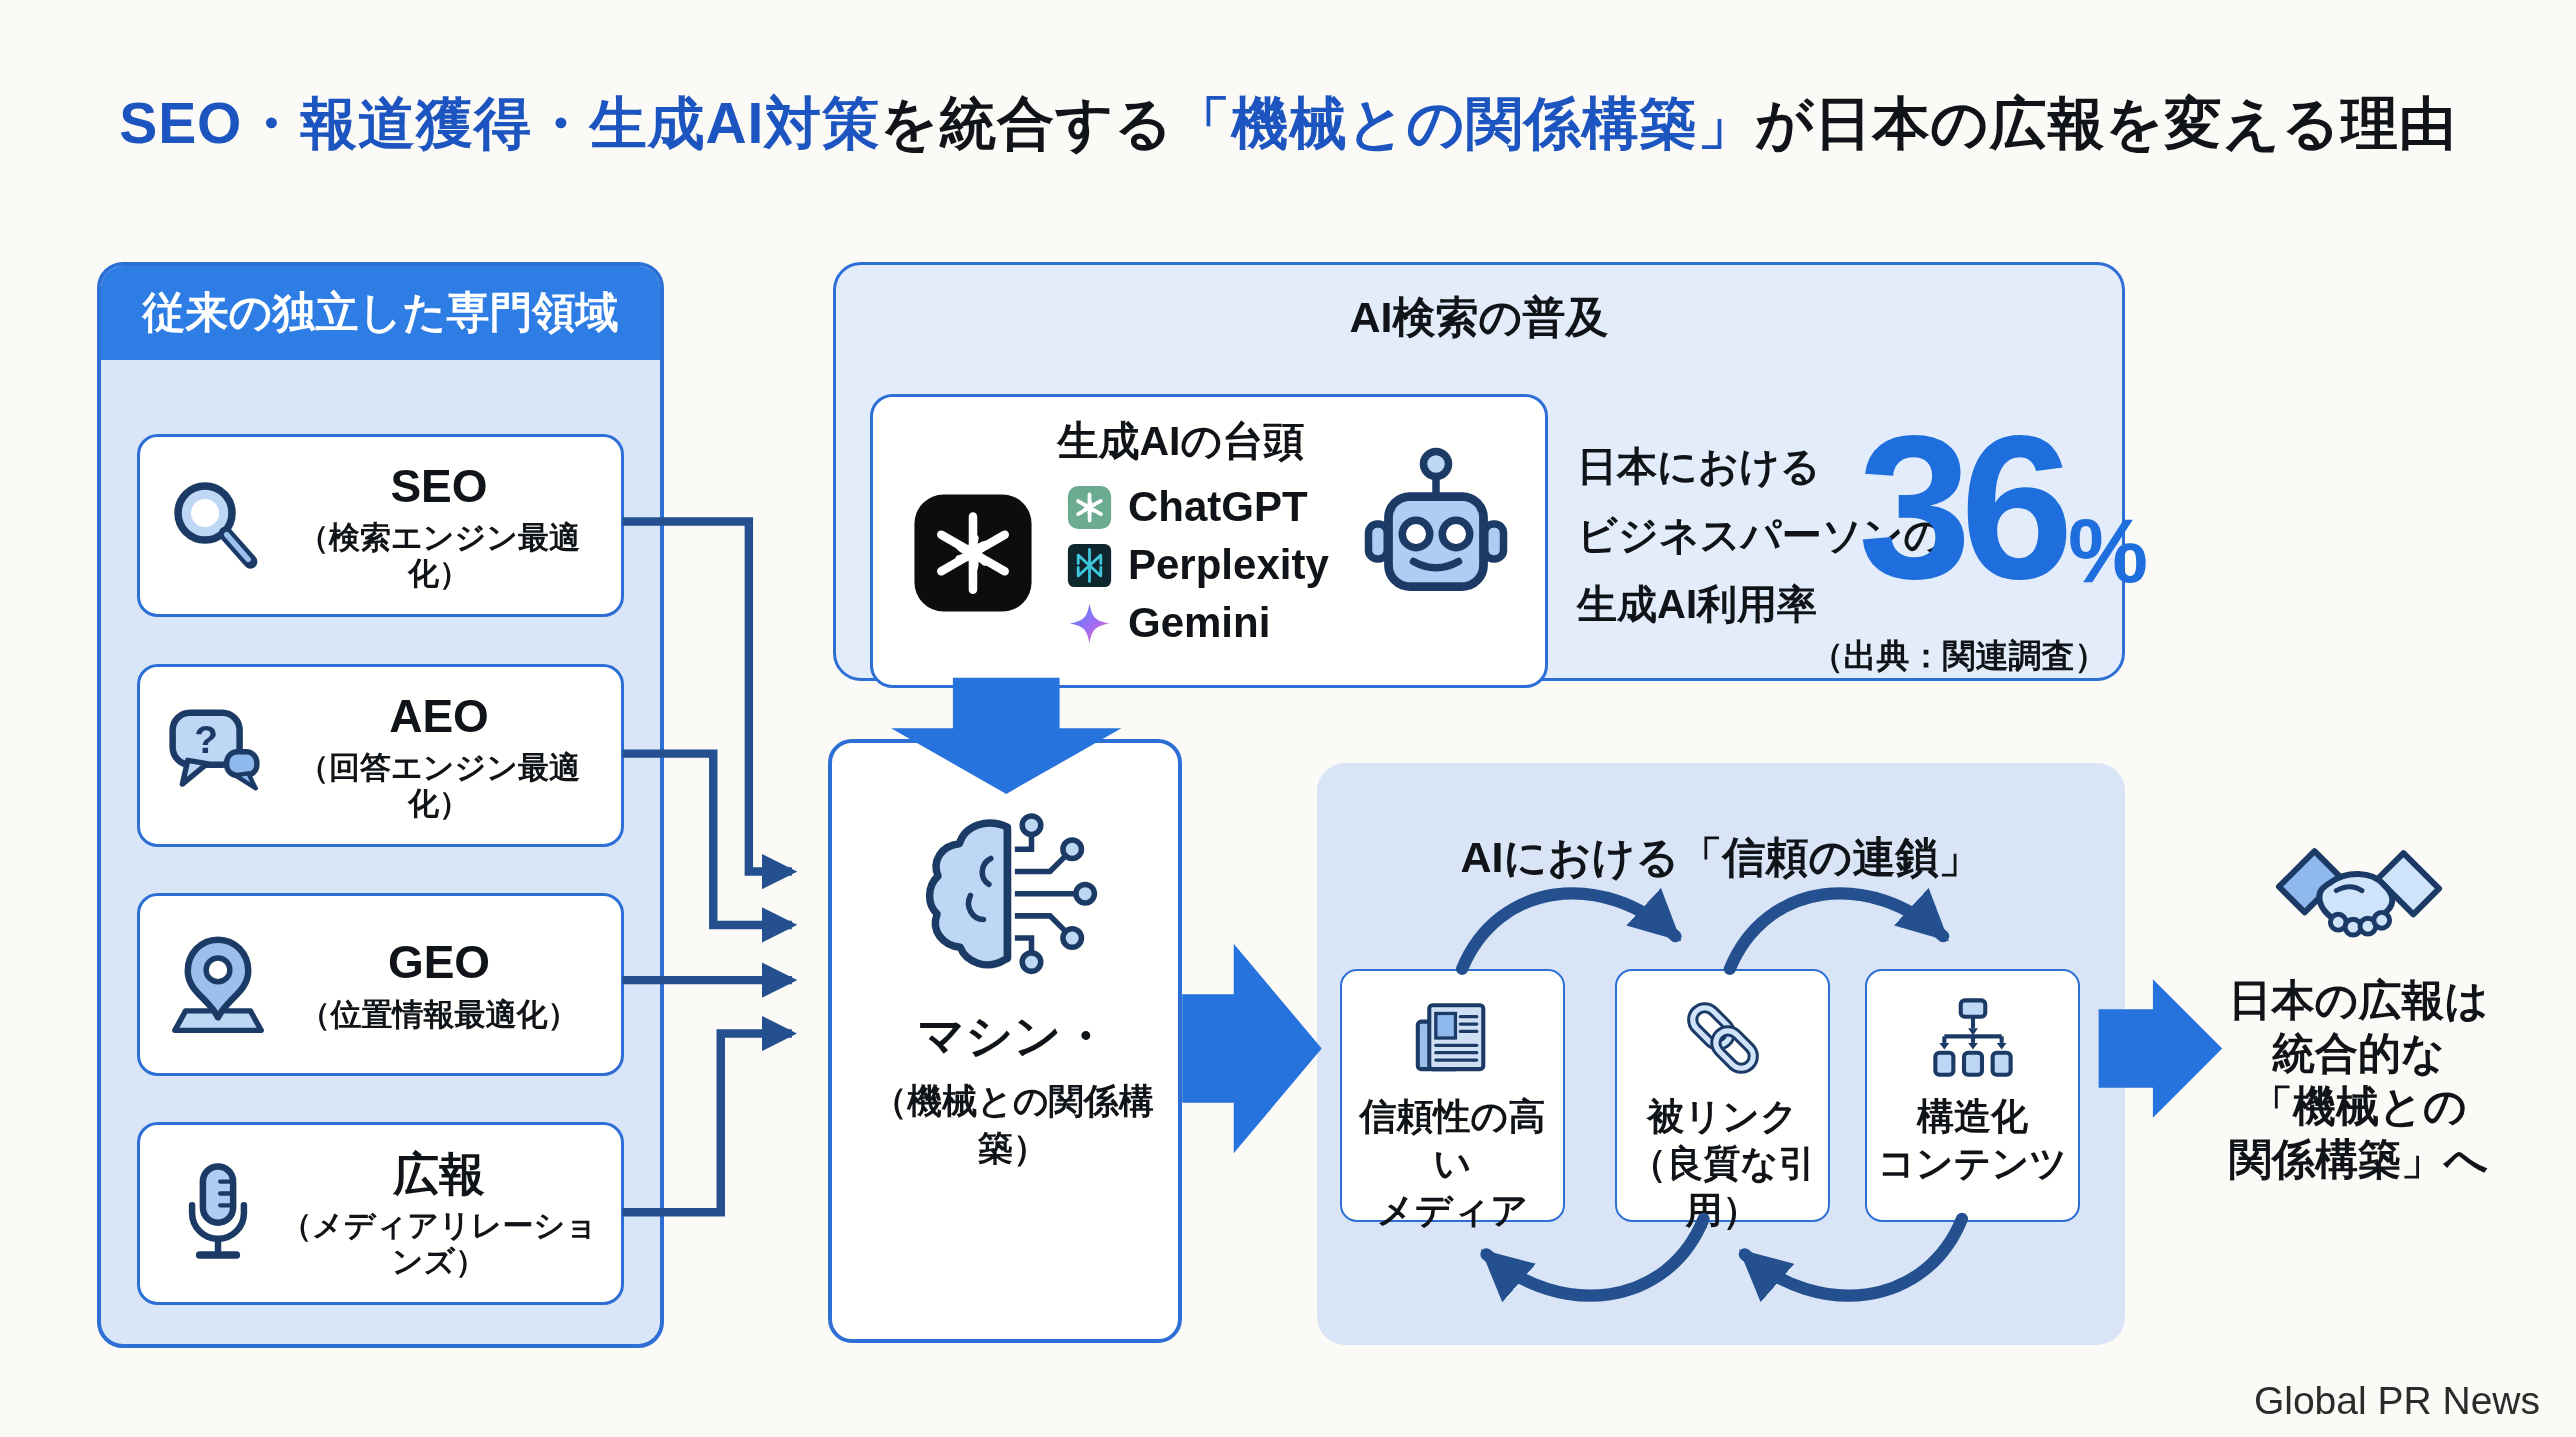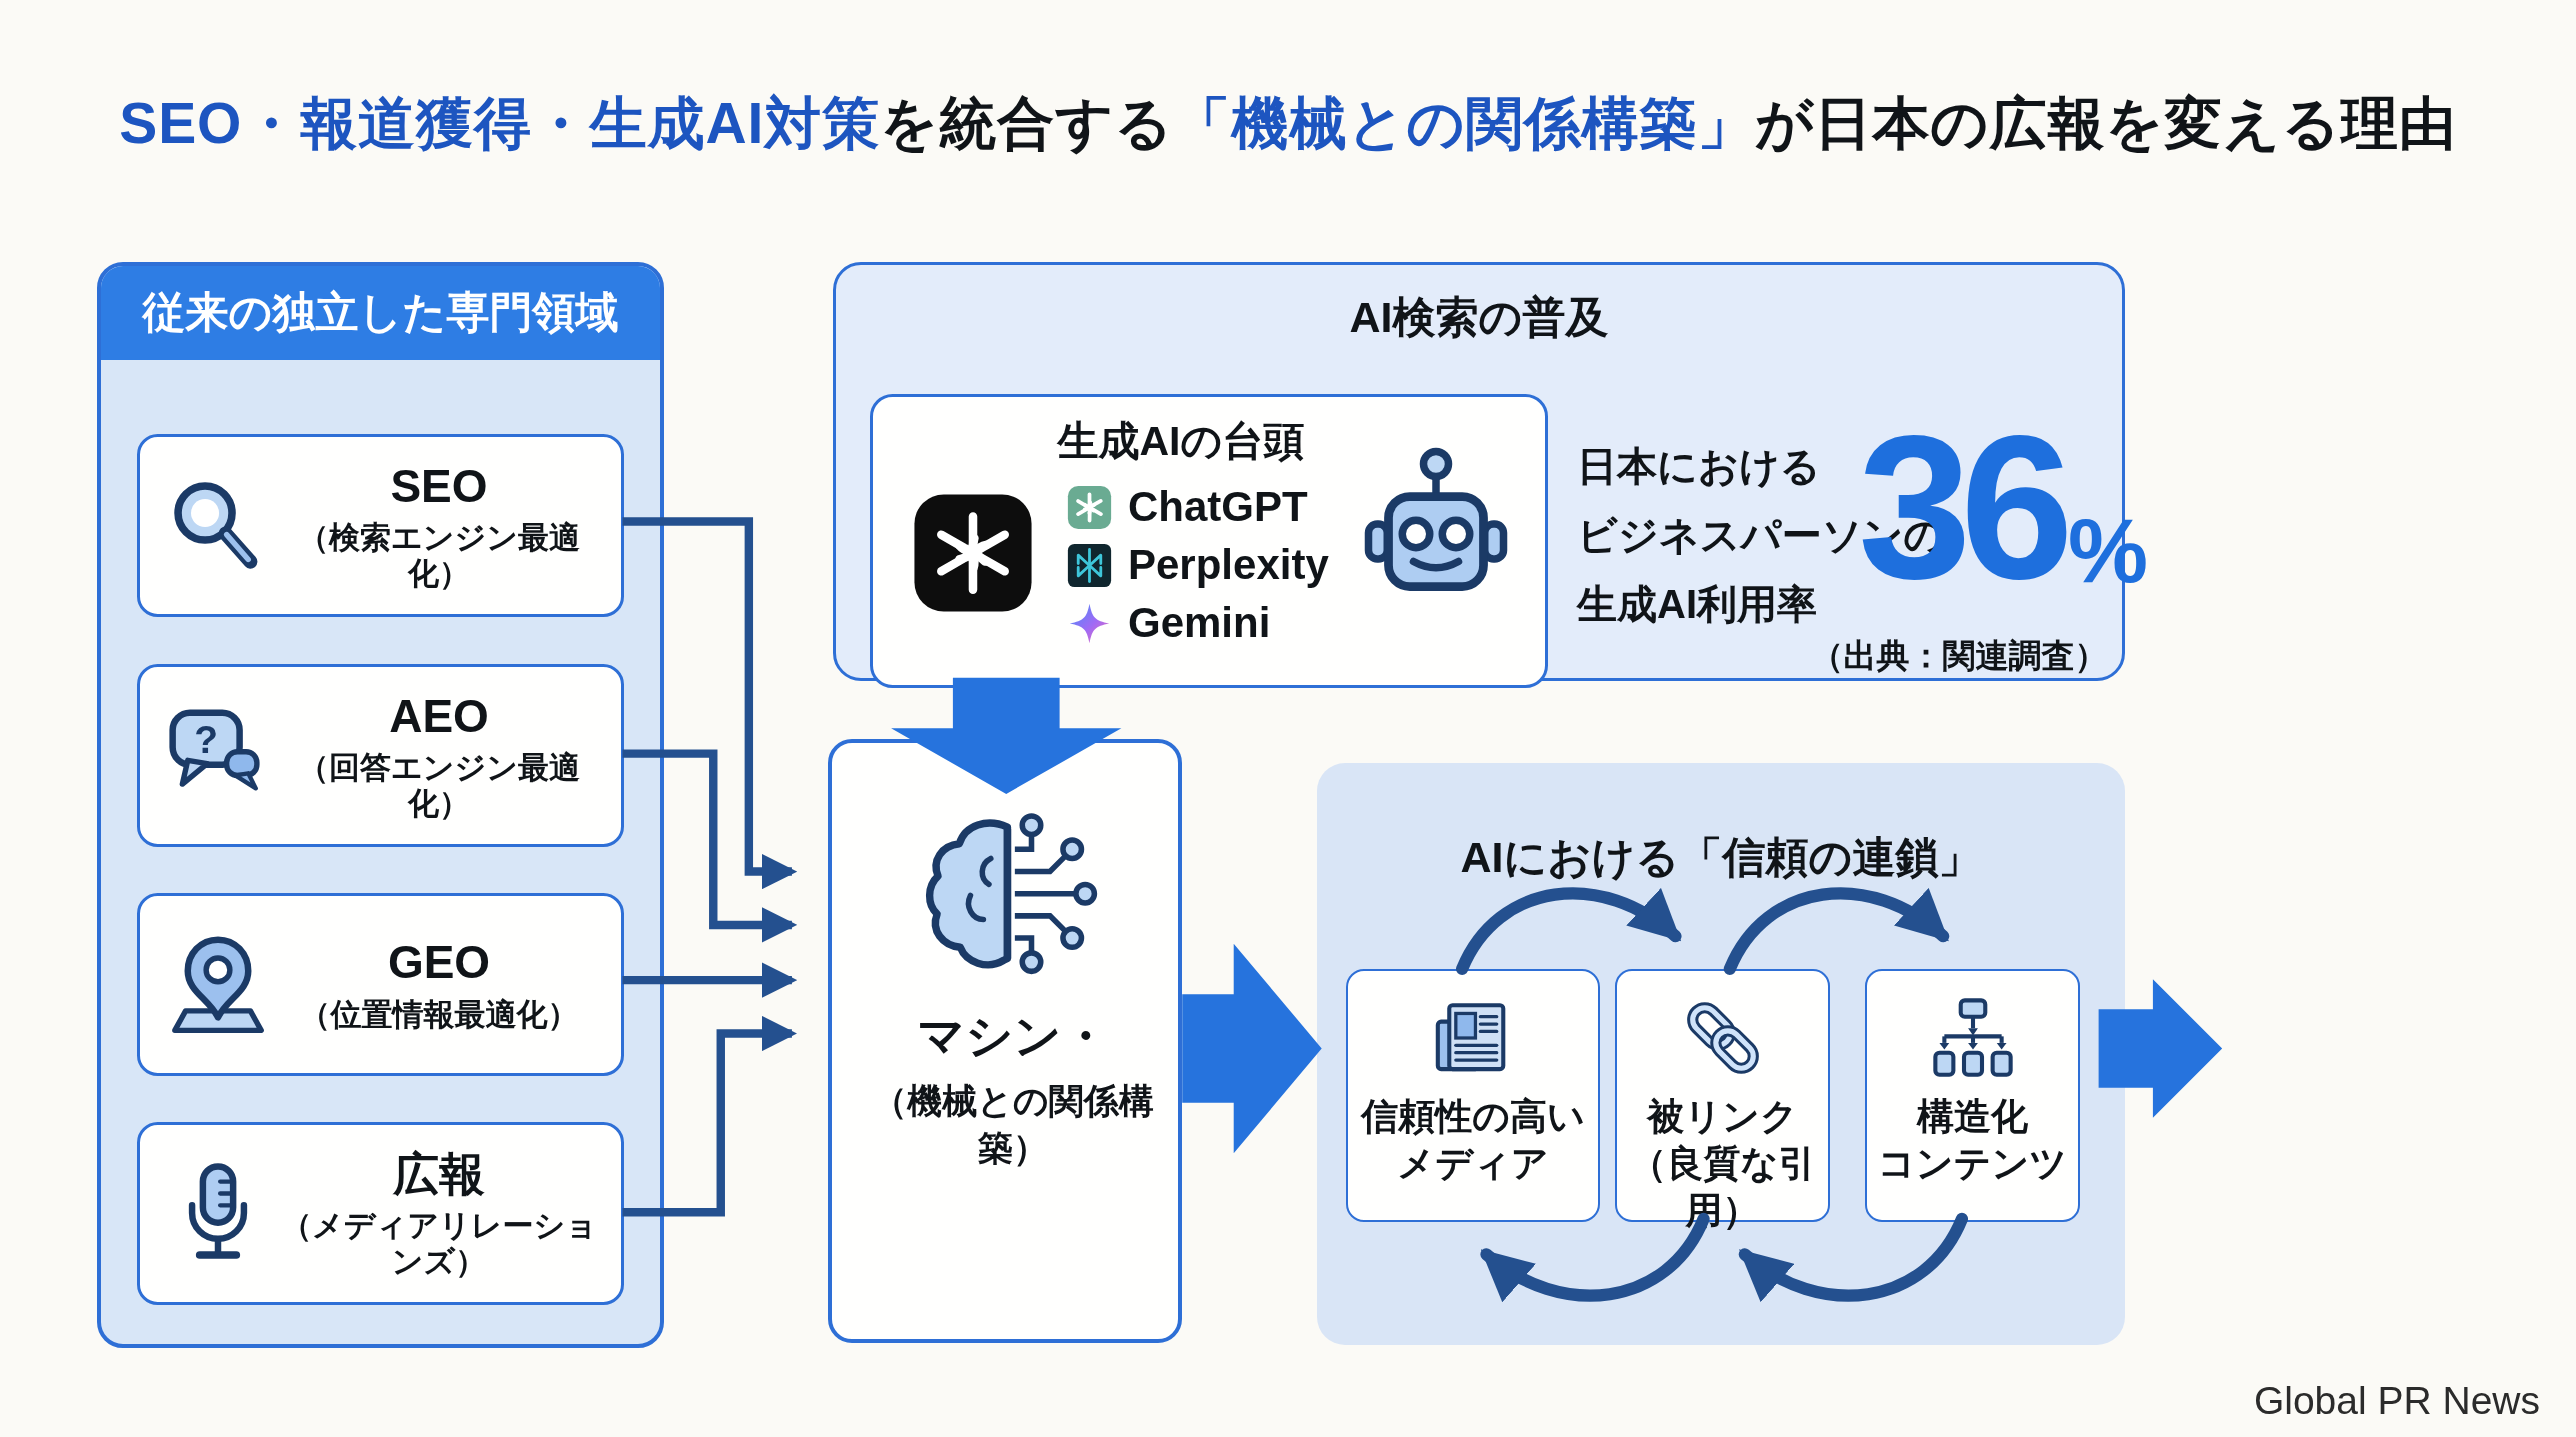--- a/index.html
+++ b/index.html
@@ -243,21 +243,21 @@
         </g>
       </svg>
     </div>
     <div class="h1">マシン・</div>
     <div class="h2">（機械との関係構築）</div>
   </div>
 
   <div class="chain">
     <div class="chain-header">AIにおける「信頼の連鎖」</div>
 
-    <div class="cbox" style="left:29px;width:254px;border-radius:18px;">
+    <div class="cbox" style="left:23px;width:225px;">
       <svg class="cicon" viewBox="0 0 110 100">
         <rect x="12" y="30" width="50" height="58" rx="4" fill="#9cc0ee" stroke="#1b3a66" stroke-width="5"></rect>
         <rect x="26" y="10" width="66" height="78" rx="4" fill="#cfe0f5" stroke="#1b3a66" stroke-width="5"></rect>
         <rect x="34" y="20" width="24" height="30" fill="#8fb8ec" stroke="#1b3a66" stroke-width="4"></rect>
         <g stroke="#1b3a66" stroke-width="4" stroke-linecap="round">
           <line x1="64" y1="24" x2="84" y2="24"></line>
             <line x1="64" y1="33" x2="84" y2="33"></line>
           <line x1="64" y1="42" x2="84" y2="42"></line>
             <line x1="34" y1="59" x2="84" y2="59"></line>
           <line x1="34" y1="68" x2="84" y2="68"></line>
@@ -295,20 +295,40 @@
         <polygon points="84,56 96,56 90,64" fill="#1b3a66"></polygon>
         <rect x="9" y="68" width="22" height="27" rx="5" fill="#bdd7f4" stroke="#1b3a66" stroke-width="5"></rect>
         <rect x="44" y="68" width="22" height="27" rx="5" fill="#bdd7f4" stroke="#1b3a66" stroke-width="5"></rect>
         <rect x="79" y="68" width="22" height="27" rx="5" fill="#bdd7f4" stroke="#1b3a66" stroke-width="5"></rect>
       </svg>
       <div class="c1">構造化</div>
       <div class="c1">コンテンツ</div>
     </div>
   </div>
 
+  <div class="conclusion">
+    <div class="hand-wrap">
+      <svg viewBox="0 0 170 120" width="168" height="119">
+        <polygon points="4,46 40,10 66,36 30,72" fill="#8fb8ec" stroke="#1b3a66" stroke-width="6" stroke-linejoin="round"></polygon>
+        <polygon points="166,48 130,12 104,38 140,74" fill="#cfe3fa" stroke="#1b3a66" stroke-width="6" stroke-linejoin="round"></polygon>
+        <path d="M56,42 C72,30 98,30 110,44 C120,53 122,63 113,71 C104,81 89,87 74,84 C58,81 46,70 45,58 C44,50 49,46 56,42 Z" fill="#cfe3fa" stroke="#1b3a66" stroke-width="6" stroke-linejoin="round"></path>
+        <g fill="#cfe3fa" stroke="#1b3a66" stroke-width="5">
+          <circle cx="64" cy="82" r="8"></circle>
+            <circle cx="79" cy="87" r="8"></circle>
+          <circle cx="94" cy="86" r="8"></circle>
+            <circle cx="108" cy="80" r="8"></circle>
+        </g>
+        <path d="M62,50 Q76,42 88,50" fill="none" stroke="#1b3a66" stroke-width="5" stroke-linecap="round"></path>
+      </svg>
+    </div>
+    <div class="cline">日本の広報は</div>
+    <div class="cline">統合的な</div>
+    <div class="cline">「機械との</div>
+    <div class="cline">関係構築」へ</div>
+  </div>
 
   <div class="footer">Global PR News</div>
 
   <svg class="overlay" viewBox="0 0 2752 1536">
     <defs>
       <marker id="ah" viewBox="0 0 10 10" refX="8.5" refY="5" markerWidth="4.2" markerHeight="4.2" orient="auto-start-reverse">
         <path d="M0,0 L10,5 L0,10 z" fill="#24508f"></path>
       </marker>
     </defs>
 

